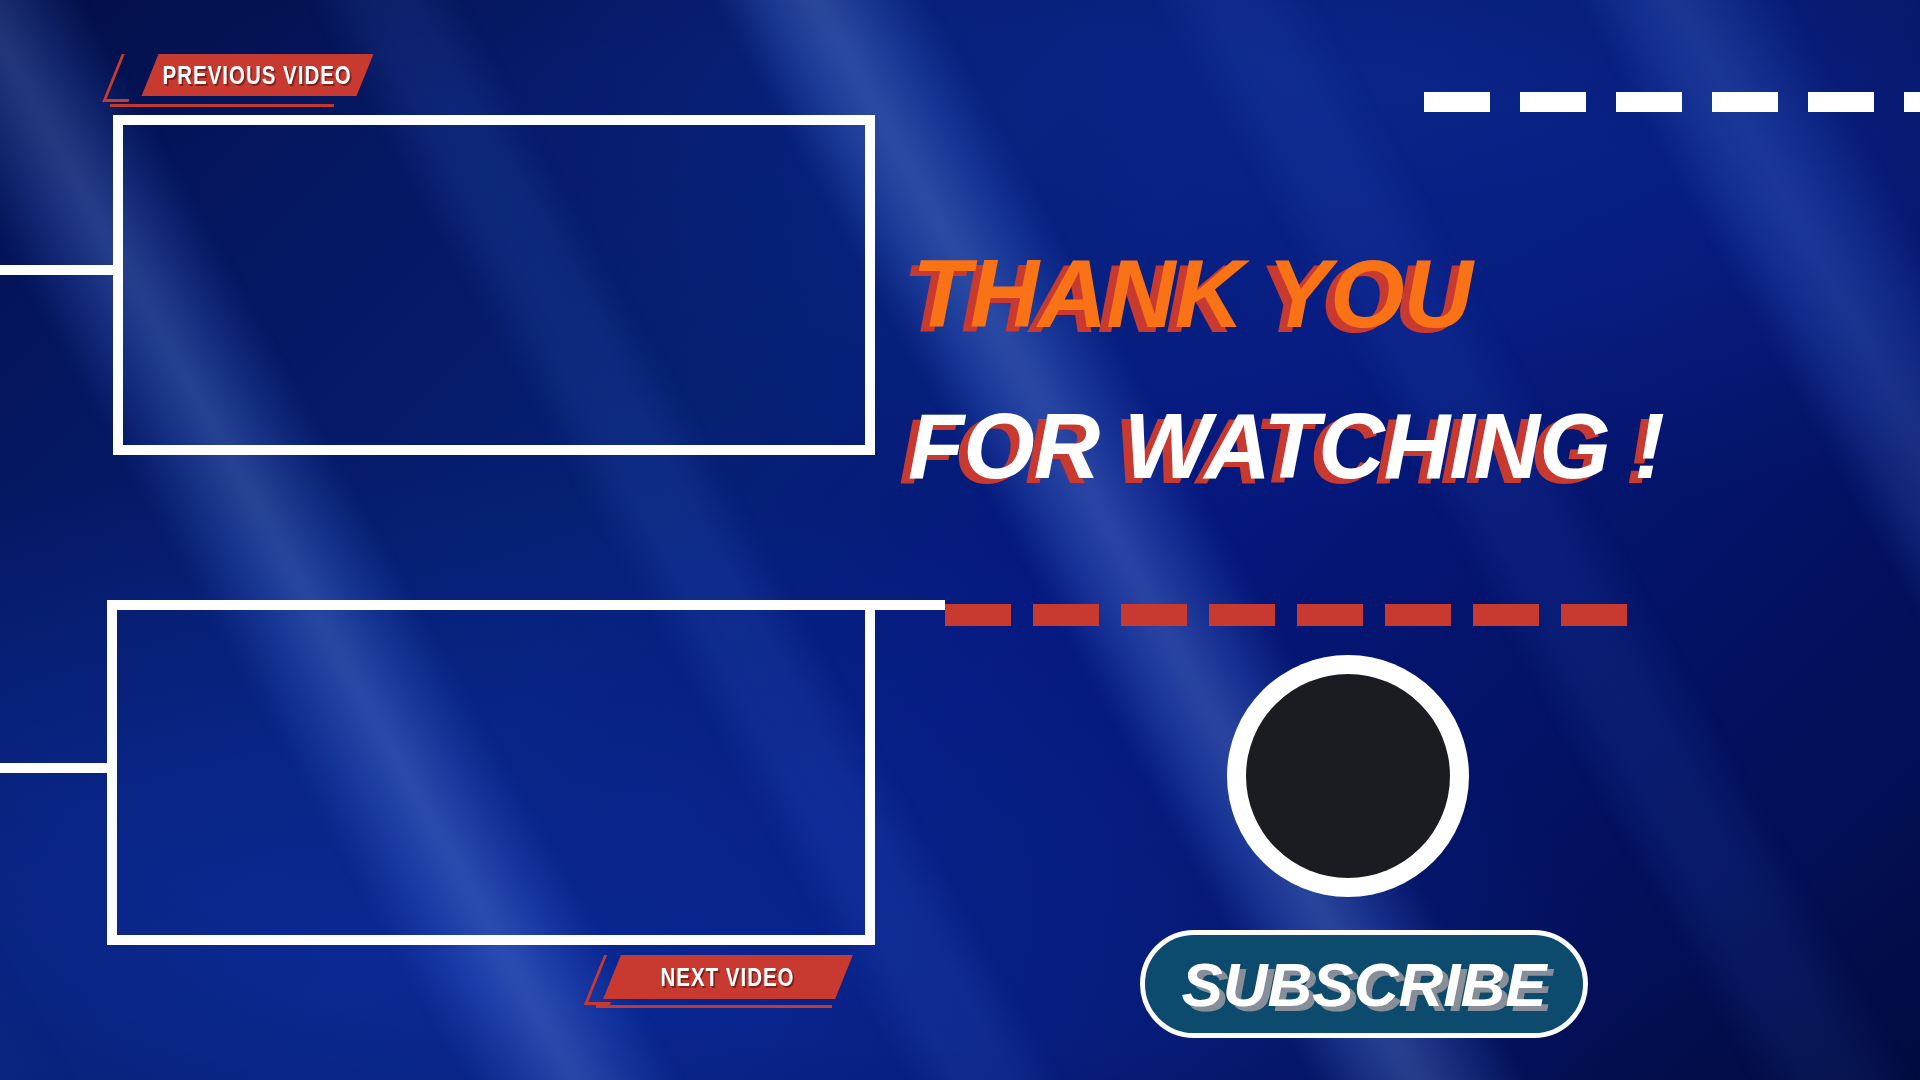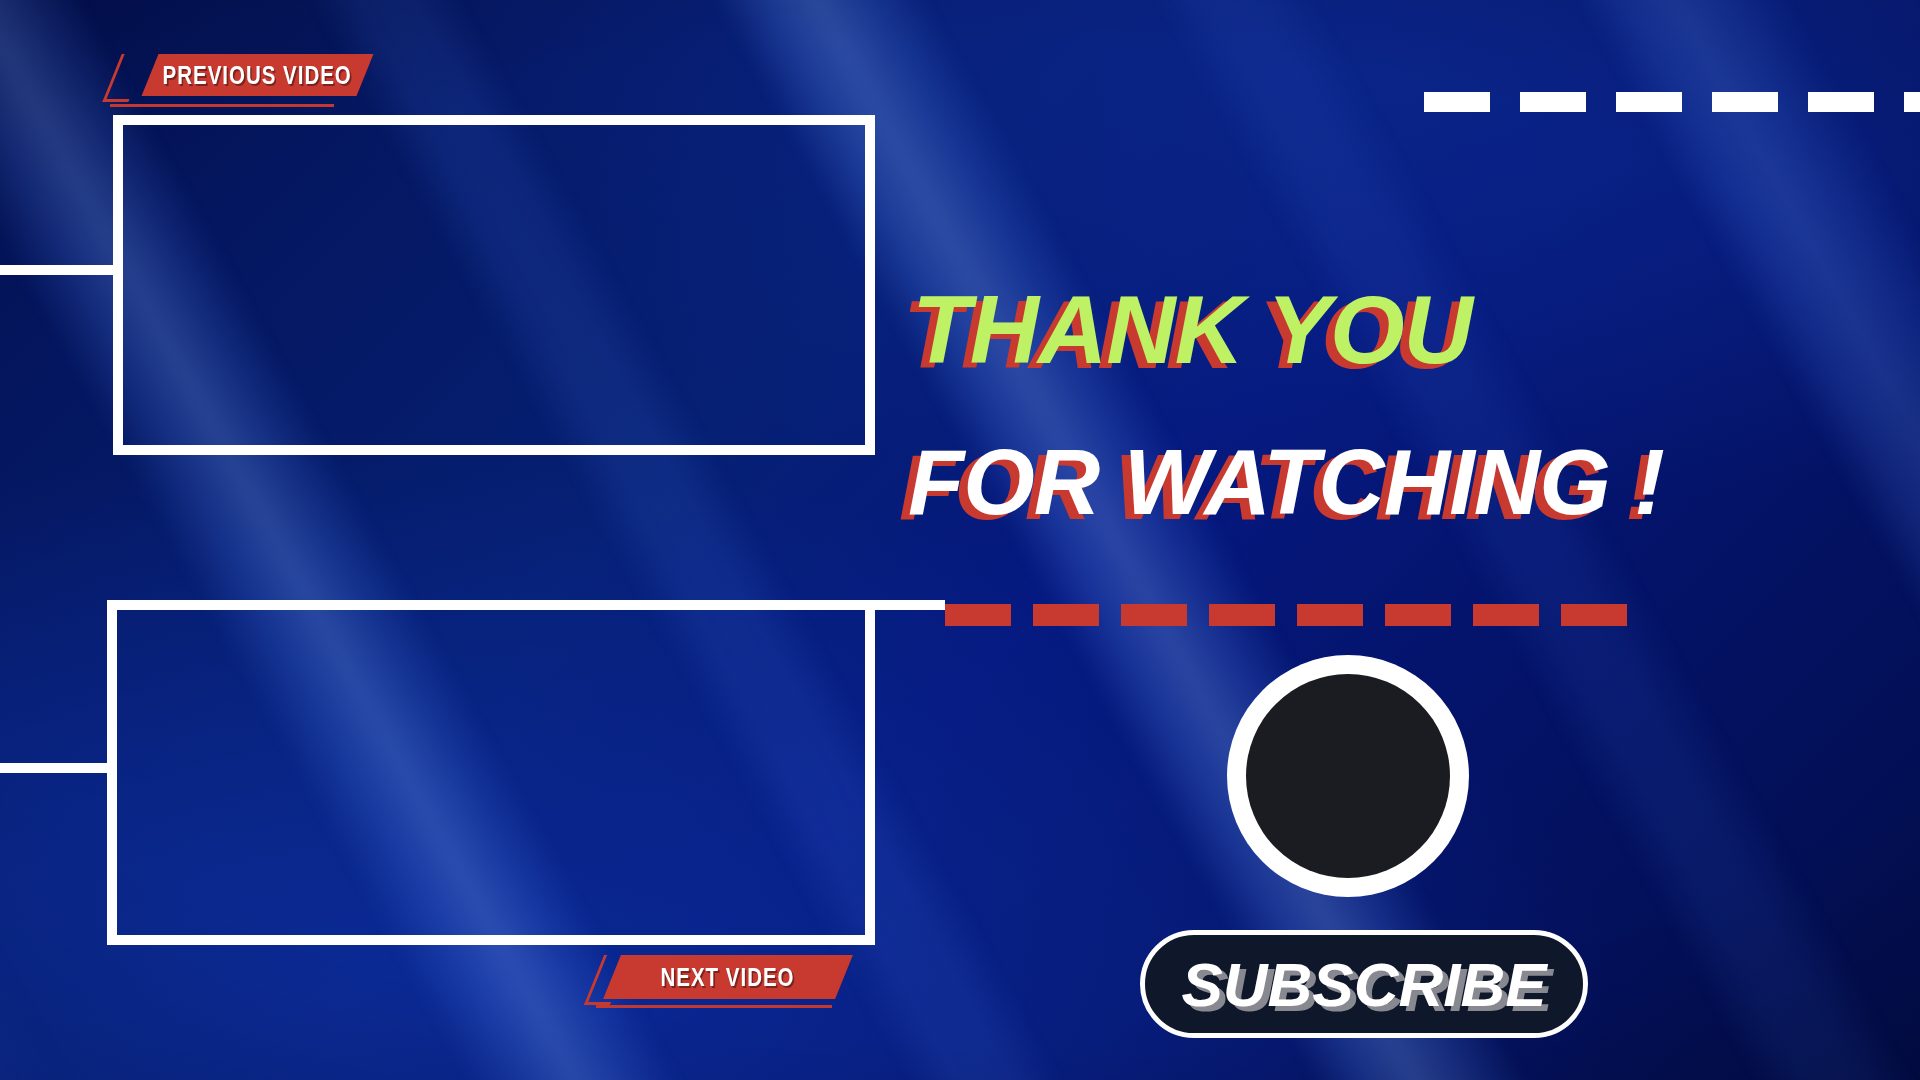--- a/index.html
+++ b/index.html
@@ -248,24 +248,24 @@
       <div class="dash" style="background: rgb(200, 57, 47); width: 66px; height: 22px; margin-right: 22px;"></div>
       <div class="dash" style="background: rgb(200, 57, 47); width: 66px; height: 22px; margin-right: 22px;"></div>
       <div class="dash" style="background: rgb(200, 57, 47); width: 66px; height: 22px; margin-right: 22px;"></div>
       <div class="dash" style="background: rgb(200, 57, 47); width: 66px; height: 22px; margin-right: 22px;"></div>
       <div class="dash" style="background: rgb(200, 57, 47); width: 66px; height: 22px; margin-right: 22px;"></div>
       <div class="dash" style="background: rgb(200, 57, 47); width: 66px; height: 22px; margin-right: 22px;"></div>
       <div class="dash" style="background: rgb(200, 57, 47); width: 66px; height: 22px; margin-right: 22px;"></div>
     </div>
 
   <div id="headline">
-    <div class="head-line" id="head-line-1" style="color: #bef264; text-shadow: rgb(200, 57, 47) -9px 5px 0px; margin-top: 36px;">THANK YOU</div>
+    <div class="head-line" id="head-line-1" style="color: #f97316; text-shadow: rgb(200, 57, 47) -9px 5px 0px;">THANK YOU</div>
     <div class="head-line" id="head-line-2" style="color: rgb(255, 255, 255); text-shadow: rgb(200, 57, 47) -9px 5px 0px;">FOR WATCHING !</div>
   </div>
 
   <div id="avatar-ring" style="background: rgb(255, 255, 255);">
     <div id="avatar-inner" style="background: rgb(27, 28, 34);"></div>
   </div>
-  <div id="subscribe-button" style="background: #0f172a; border-color: rgb(255, 255, 255);">
+  <div id="subscribe-button" style="background: #0c4a6e; border-color: rgb(255, 255, 255);">
     <span id="subscribe-label">SUBSCRIBE</span>
   </div>
 
 </div>
 
 </body></html>

